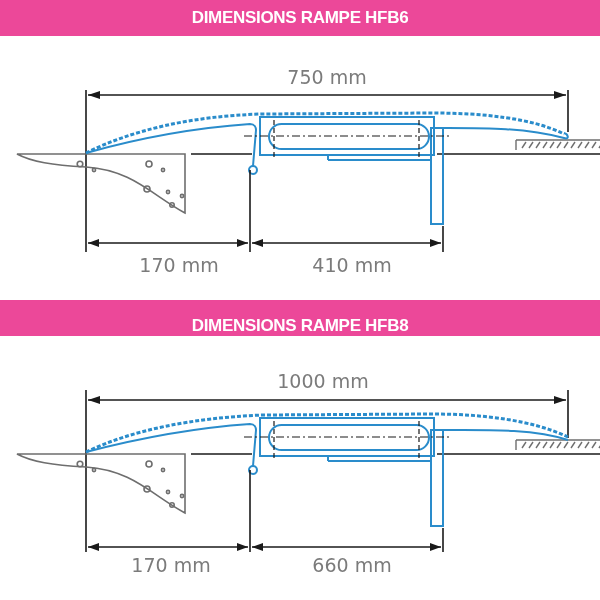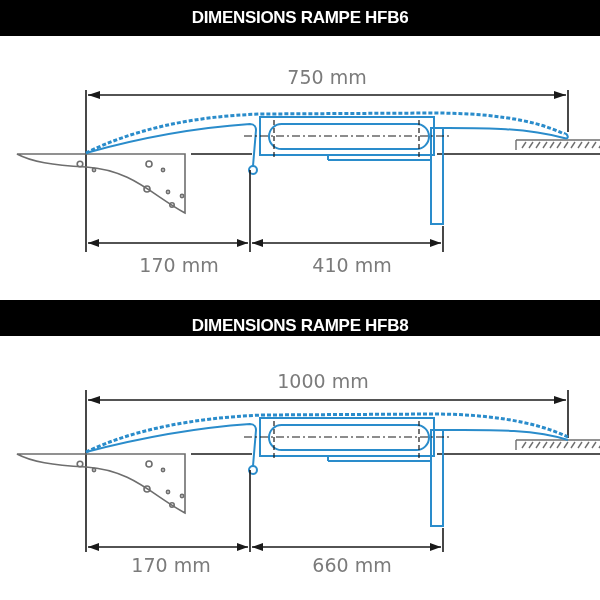--- a/index.html
+++ b/index.html
@@ -1,17 +1,17 @@
 <!DOCTYPE html>
 <html><head>
 <meta charset="utf-8">
 <style>
   html, body { margin: 0; padding: 0; background: #ffffff; }
   body { width: 600px; height: 600px; position: relative; overflow: hidden; font-family: "Liberation Sans", sans-serif; }
-  .banner { position: absolute; left: 0; width: 600px; height: 36px; background: #000000; color: #ffffff;
+  .banner { position: absolute; left: 0; width: 600px; height: 36px; background: #ec4899; color: #ffffff;
             display: flex; align-items: center; justify-content: center;
             font-family: "Liberation Sans", sans-serif; font-weight: bold; font-size: 17px; letter-spacing: -0.3px; }
   .banner1 { top: 0; }
   .banner2 { top: 300px; align-items: flex-end; }
   .diagram { position: absolute; left: 12px; width: 600px; height: 264px; }
   .diagram1 { top: 36px; }
   .diagram2 { top: 336px; }
   svg { display: block; }
   .dim-text { font-family: "DejaVu Sans", sans-serif; font-size: 19px; fill: #7b7b7b; }
 </style>

